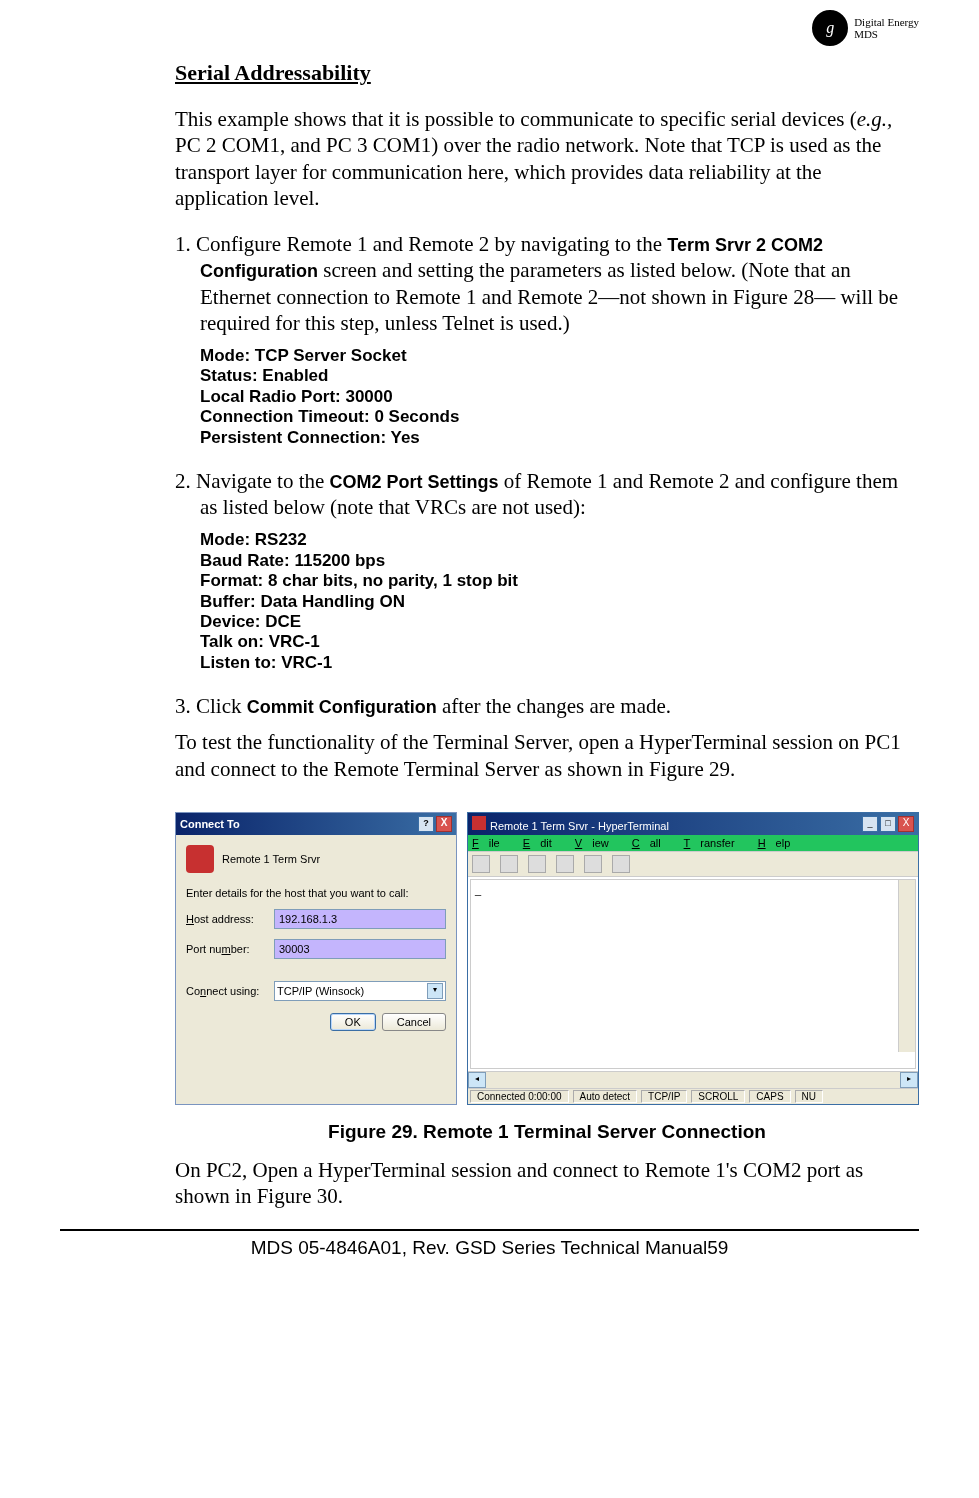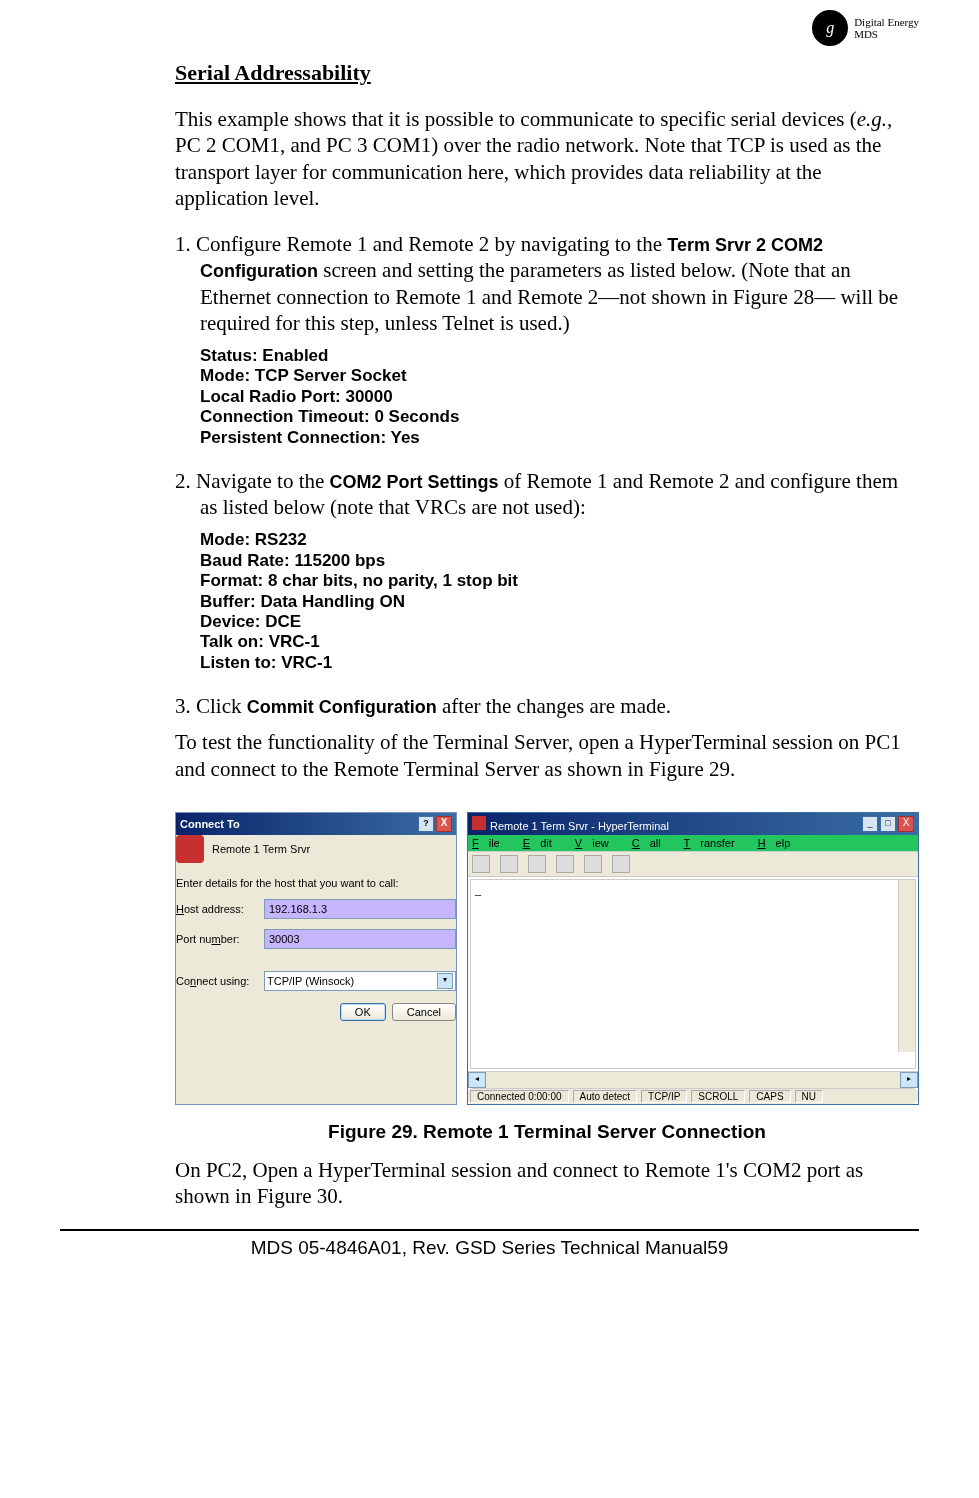--- a/index.html
+++ b/index.html
@@ -113,21 +113,21 @@
   }
   .dlg-btn-close {
     width: 14px; height: 14px;
     background: #d9534f;
     border: 1px solid #a03030;
     color: #fff;
     font-size: 10px;
     line-height: 12px;
     text-align: center;
   }
-  .dlg-body { }
+  .dlg-body { padding: 10px; }
   .dlg-icon-row { display: flex; align-items: center; gap: 8px; margin-bottom: 14px; }
   .phone-icon {
     width: 28px; height: 28px;
     background: #c73030;
     border-radius: 4px;
     position: relative;
   }
   .dlg-row { display: flex; align-items: center; margin: 10px 0; gap: 6px; }
   .dlg-label { width: 82px; }
   .dlg-input {
@@ -217,21 +217,20 @@
   .hyper-scrollbar-h { height:16px; background:#ece9d8; border-top:1px solid #ccc; display:flex; }
   .hs-arrow { width:16px; height:14px; background:#cde6f7; border:1px solid #7f9db9; font-size:8px; text-align:center; line-height:12px; }
   .hs-track { flex:1; }
   .statusbar {
     background:#ece9d8;
     border-top:1px solid #ccc;
     padding:1px 2px;
     display:flex;
     font-size:10px;
     gap:4px;
-    border-radius:6px;
   }
   .statusbar .cell { border:1px inset #fff; padding:0 6px; }
   .fig-caption {
     text-align: center;
     font-family: Arial, Helvetica, sans-serif;
     font-weight: bold;
     font-size: 19px;
     margin: 16px 0 14px 0;
   }
   .footer {
@@ -262,22 +261,22 @@
 
     <div class="para">
       <span>This example shows that it is possible to communicate to specific serial devices (</span><span class="italic">e.g.,</span><span> PC 2 COM1, and PC 3 COM1) over the radio network. Note that TCP is used as the transport layer for communication here, which provides data reliability at the application level.</span>
     </div>
 
     <div class="ol-item">
       <span>1.</span><span>  Configure Remote 1 and Remote 2 by navigating to the </span><span class="sans-bold">Term Srvr 2 COM2 Configuration</span><span> screen and setting the parameters as listed below. (Note that an Ethernet connection to Remote 1 and Remote 2—not shown in Figure 28— will be required for this step, unless Telnet is used.)</span>
     </div>
 
     <div class="config-block">
+      <div>Mode:  TCP Server Socket</div>
       <div>Status:  Enabled</div>
-      <div>Mode:  TCP Server Socket</div>
       <div>Local Radio Port:  30000</div>
       <div>Connection Timeout:  0 Seconds</div>
       <div>Persistent Connection:  Yes</div>
     </div>
 
     <div class="ol-item">
       <span>2.</span><span>  Navigate to the </span><span class="sans-bold">COM2 Port Settings</span><span> of Remote 1 and Remote 2 and configure them as listed below (note that VRCs are not used):</span>
     </div>
 
     <div class="config-block">

